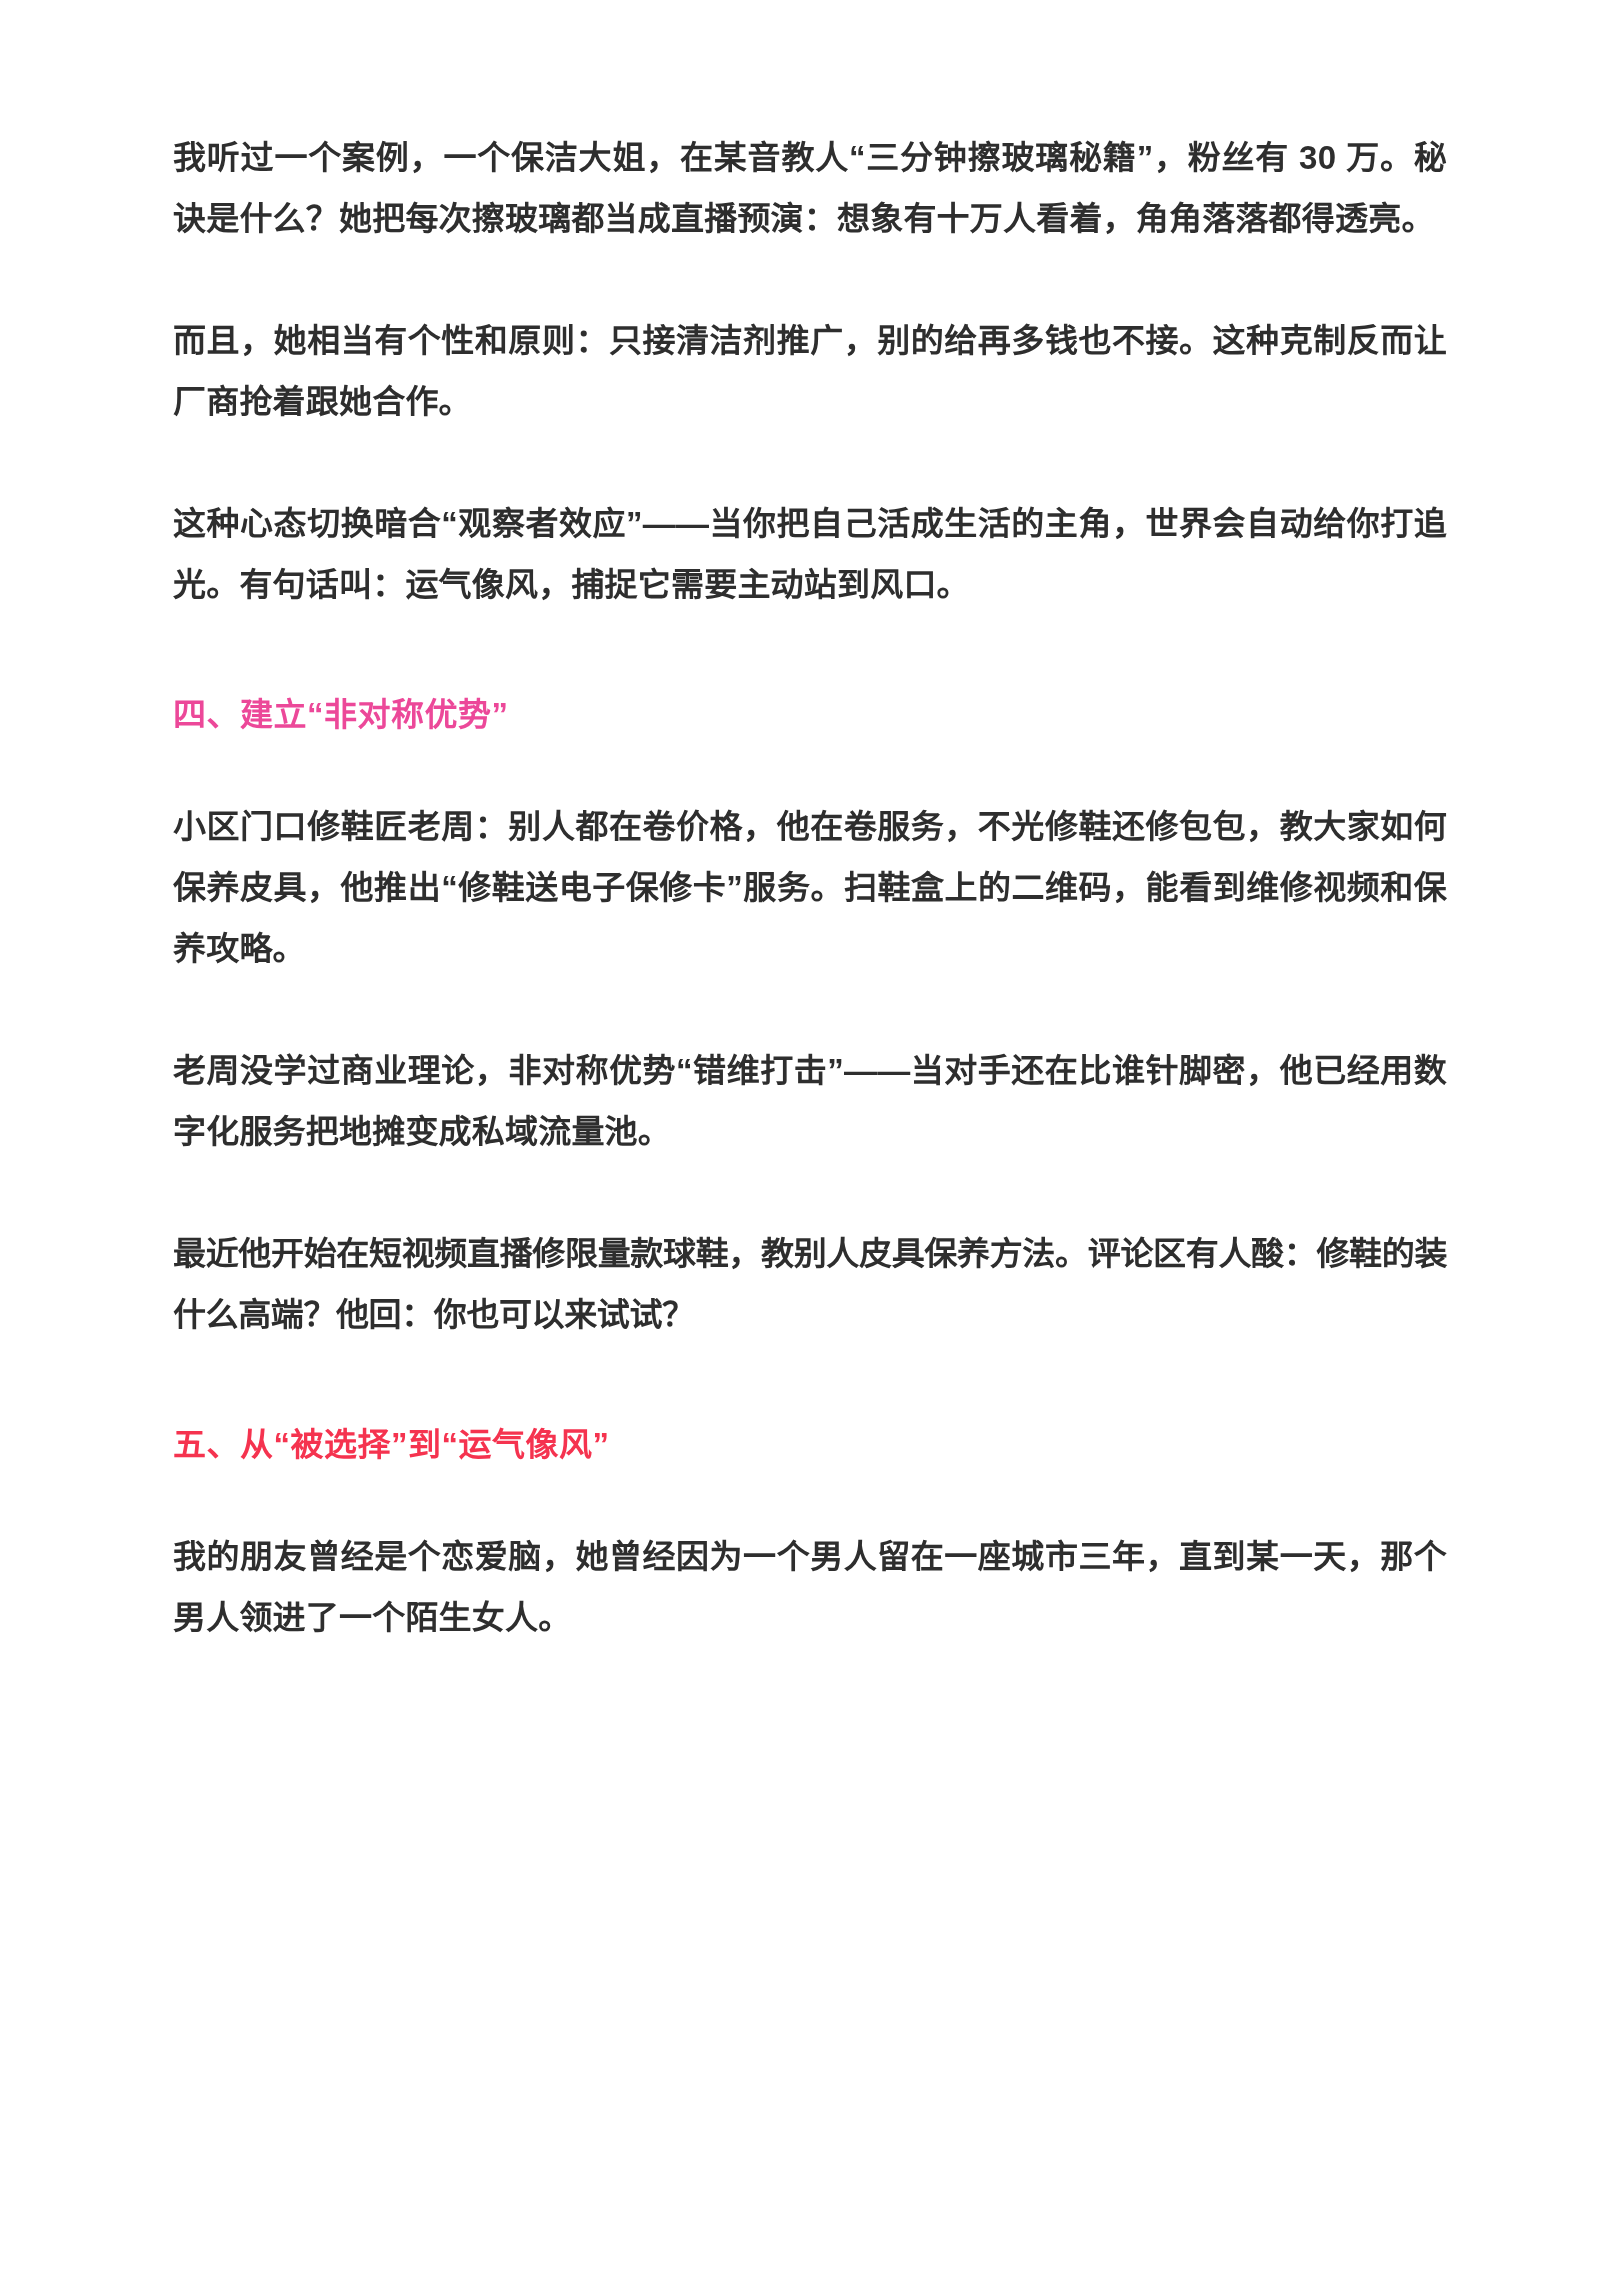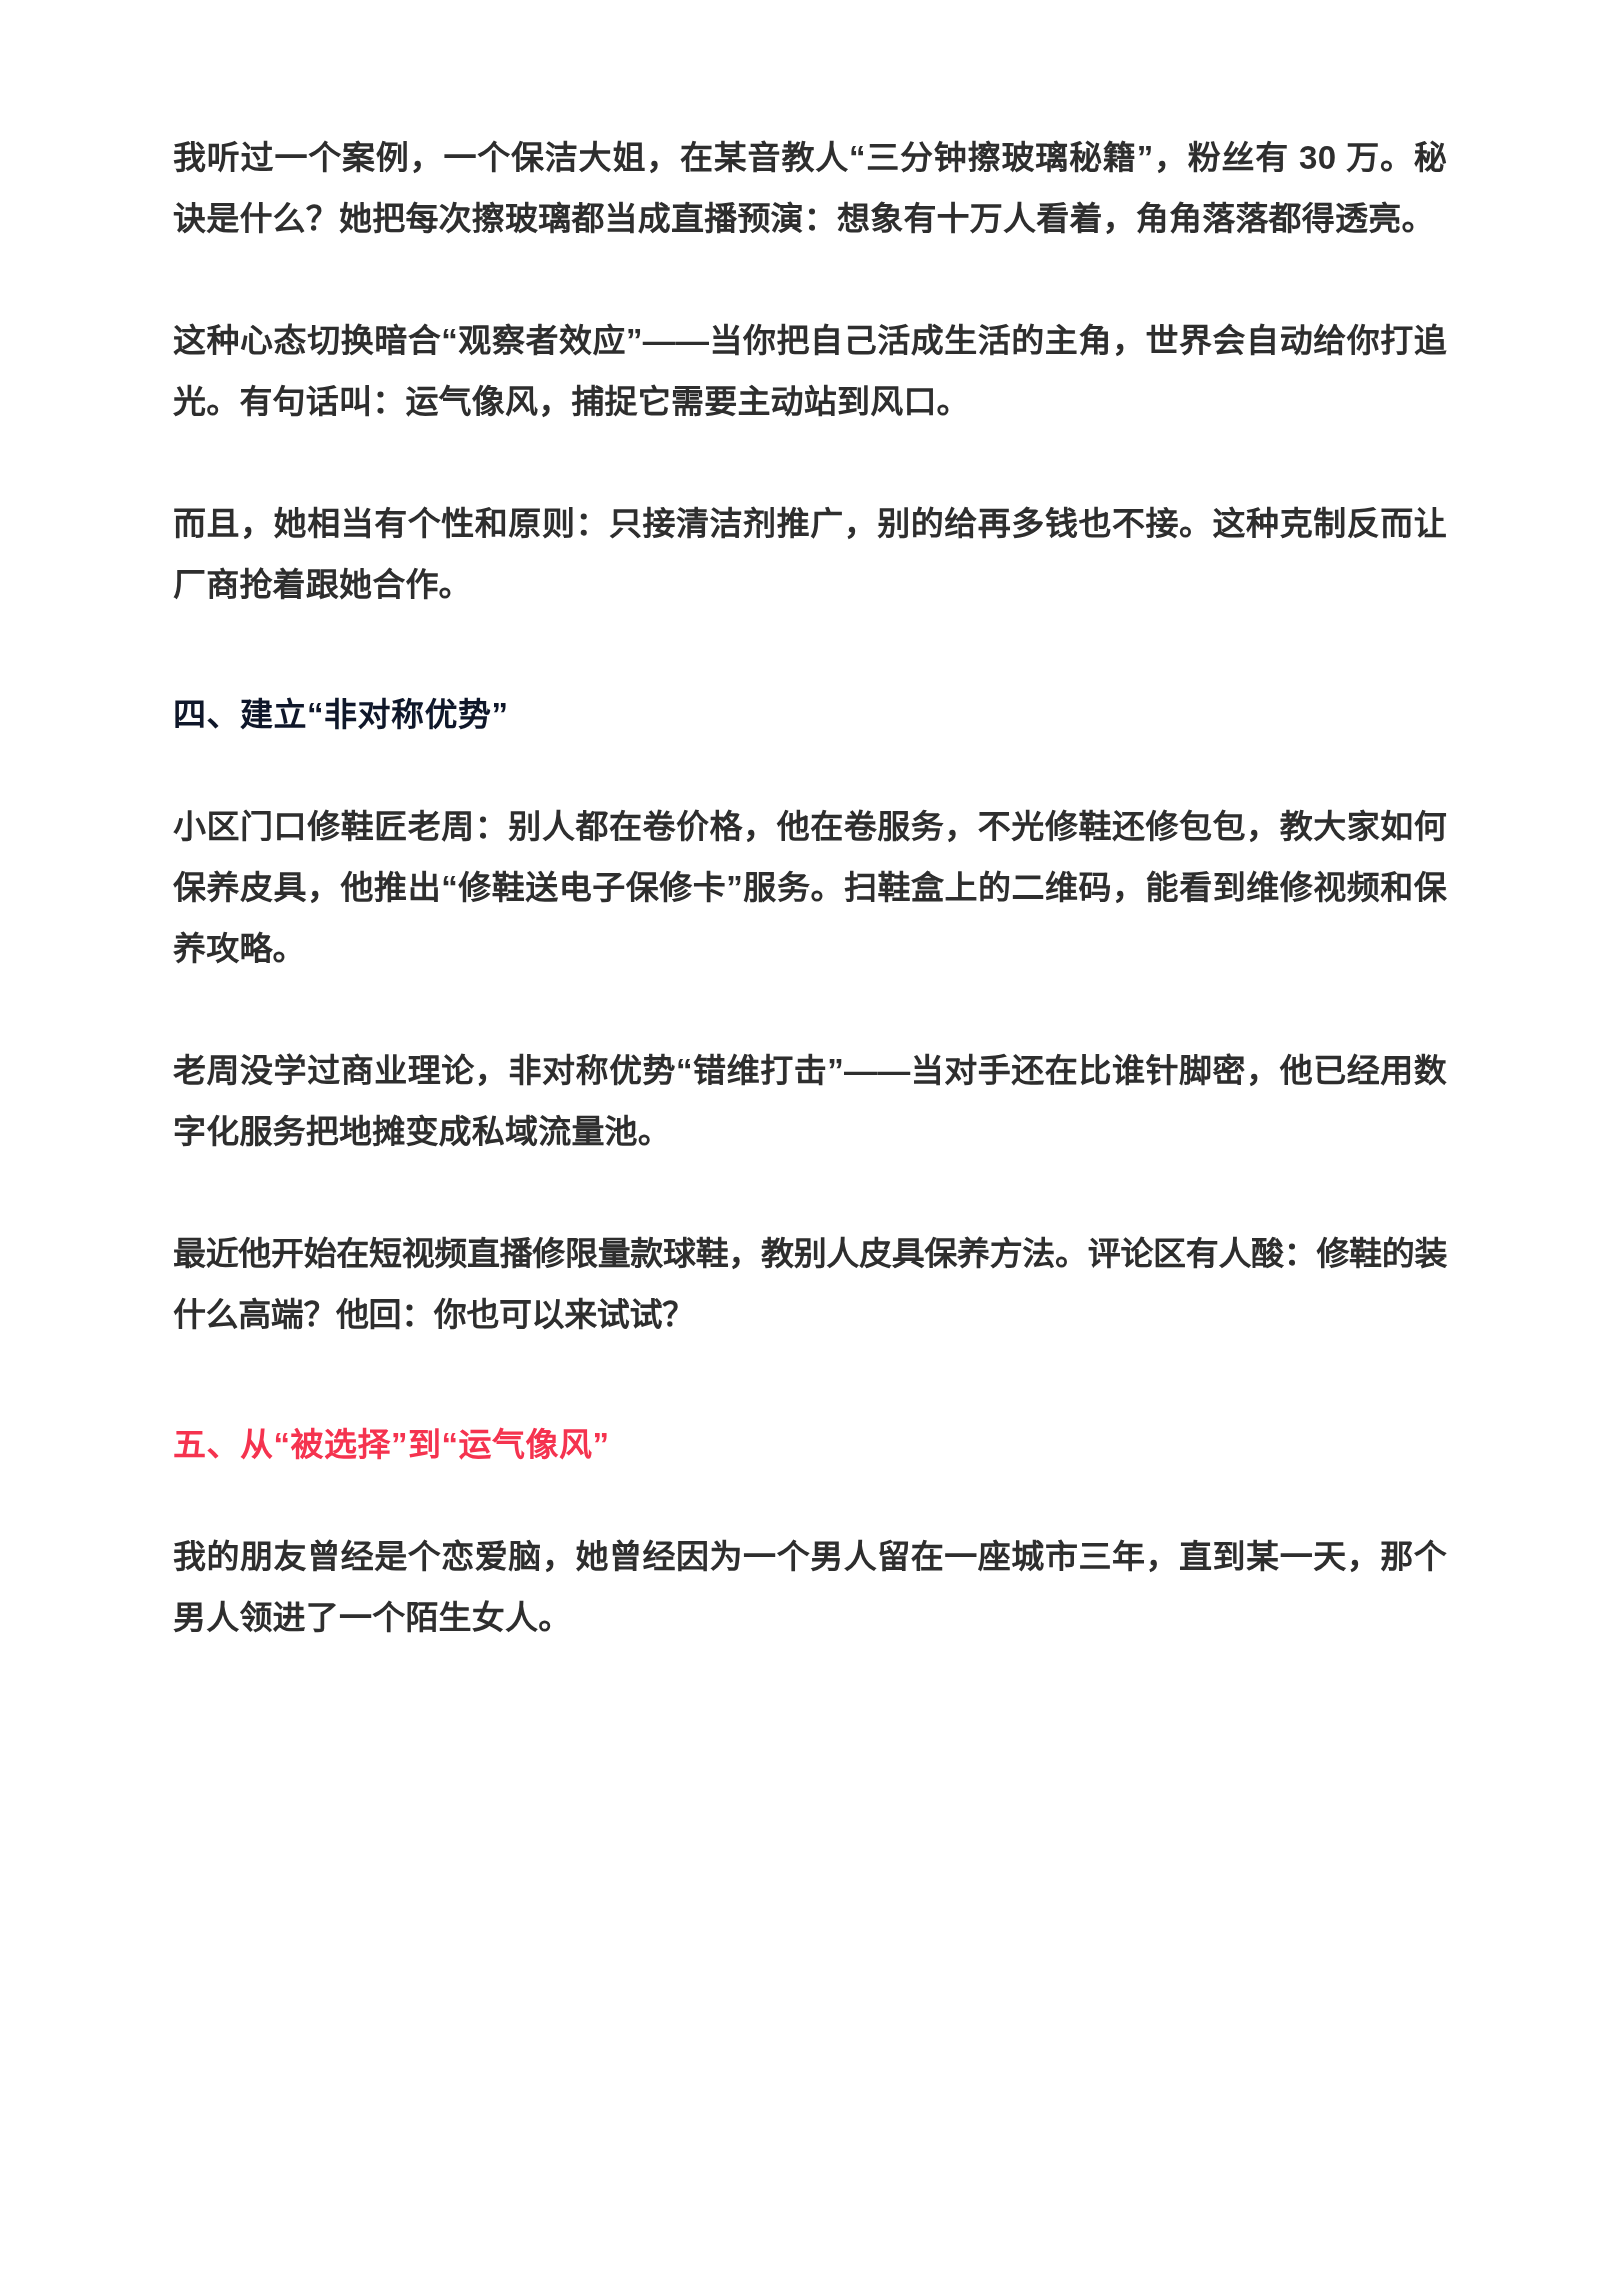--- a/index.html
+++ b/index.html
@@ -60,25 +60,25 @@
   }
 </style>
 </head>
 <body>
 
 <div class="page">
   <div class="page-body">
 
     <p class="para">我听过一个案例，一个保洁大姐，在某音教人“三分钟擦玻璃秘籍”，粉丝有 30 万。秘诀是什么？她把每次擦玻璃都当成直播预演：想象有十万人看着，角角落落都得透亮。</p>
 
+    <p class="para">而且，她相当有个性和原则：只接清洁剂推广，别的给再多钱也不接。这种克制反而让厂商抢着跟她合作。</p>
+
     <p class="para">这种心态切换暗合“观察者效应”——当你把自己活成生活的主角，世界会自动给你打追光。有句话叫：运气像风，捕捉它需要主动站到风口。</p>
 
-    <p class="para">而且，她相当有个性和原则：只接清洁剂推广，别的给再多钱也不接。这种克制反而让厂商抢着跟她合作。</p>
-
-    <h2 class="section-heading spacer-before-heading" style="color:#0f172a">四、建立“非对称优势”</h2>
+    <h2 class="section-heading spacer-before-heading" style="color:#ec4899">四、建立“非对称优势”</h2>
 
     <p class="para">小区门口修鞋匠老周：别人都在卷价格，他在卷服务，不光修鞋还修包包，教大家如何保养皮具，他推出“修鞋送电子保修卡”服务。扫鞋盒上的二维码，能看到维修视频和保养攻略。</p>
 
     <p class="para">老周没学过商业理论，非对称优势“错维打击”——当对手还在比谁针脚密，他已经用数字化服务把地摊变成私域流量池。</p>
 
     <p class="para tighter">最近他开始在短视频直播修限量款球鞋，教别人皮具保养方法。评论区有人酸：修鞋的装什么高端？他回：你也可以来试试？</p>
 
     <h2 class="section-heading spacer-before-heading" style="color:#f5334f">五、从“被选择”到“运气像风”</h2>
 
     <p class="para">我的朋友曾经是个恋爱脑，她曾经因为一个男人留在一座城市三年，直到某一天，那个男人领进了一个陌生女人。</p>

